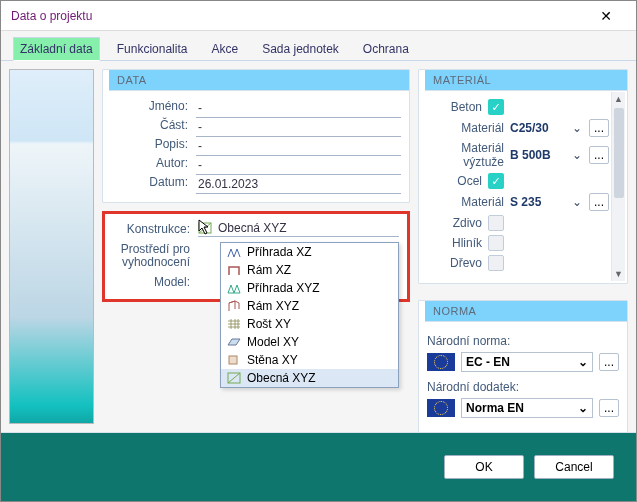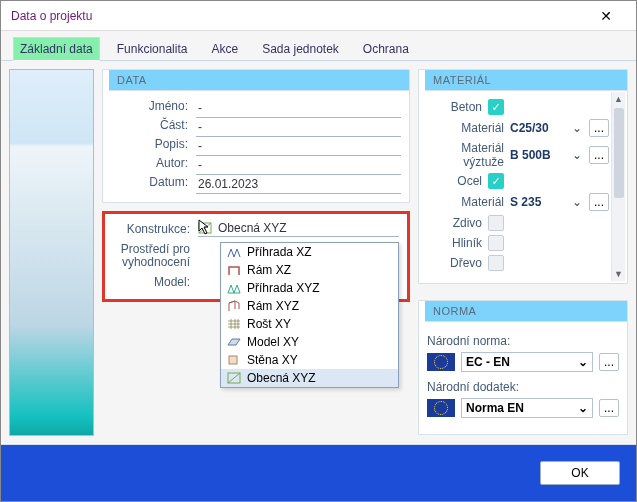--- a/index.html
+++ b/index.html
@@ -41,21 +41,21 @@
   .highlighted { border:3px solid #e0352b; background:#fff; padding:6px 8px 4px 8px; position: relative;}
   .hrow{ display:flex; align-items:center; margin-bottom:6px;}
   .hrow label{ width:85px; text-align:right; color:#425a7a; padding-right:8px;}
   .hrow .text{ color:#334; }
   .combo { flex:1; border-bottom:1px solid #a6b5c8; display:flex; align-items:center; gap:6px; padding:1px 0; cursor:pointer;}
   .dropdown { position:absolute; left:115px; right:8px; top:28px; background:#fff; border:1px solid #8aa0bc; box-shadow:2px 2px 4px rgba(0,0,0,0.15); z-index:10;}
   .dd-item { display:flex; align-items:center; gap:6px; padding:2px 6px; cursor:pointer; font-size:12px;}
   .dd-item:hover, .dd-item.sel { background:#dbe7f5;}
   .mini-icon{ width:14px; height:12px; display:inline-block;}
   .mini-icon svg{ width:14px; height:12px; display:block;}
-  .footer{ display:flex; justify-content:flex-end; gap:10px; padding:16px; border-top:1px solid #d7e1ec; background:#1d4ed8;}
+  .footer{ display:flex; justify-content:flex-end; gap:10px; padding:22px; border-top:1px solid #d7e1ec; background:#0f766e;}
   .btn{ min-width:80px; height:24px; border:1px solid #9fb0c4; background:#fff; border-radius:2px; cursor:pointer; font-size:12px; display:flex; align-items:center; justify-content:center;}
   .cursor-arrow{position:absolute;}
 </style>
 </head>
 <body>
 
 <div class="window">
 
   <div class="titlebar">
     <span class="title">Data o projektu</span>
@@ -292,15 +292,16 @@
           </div>
         </div>
       </div>
 
     </div>
 
   </div>
 
   <div class="footer">
     <div class="btn">OK</div>
+    <div class="btn">Cancel</div>
   </div>
 
 </div>
 
 </body></html>

